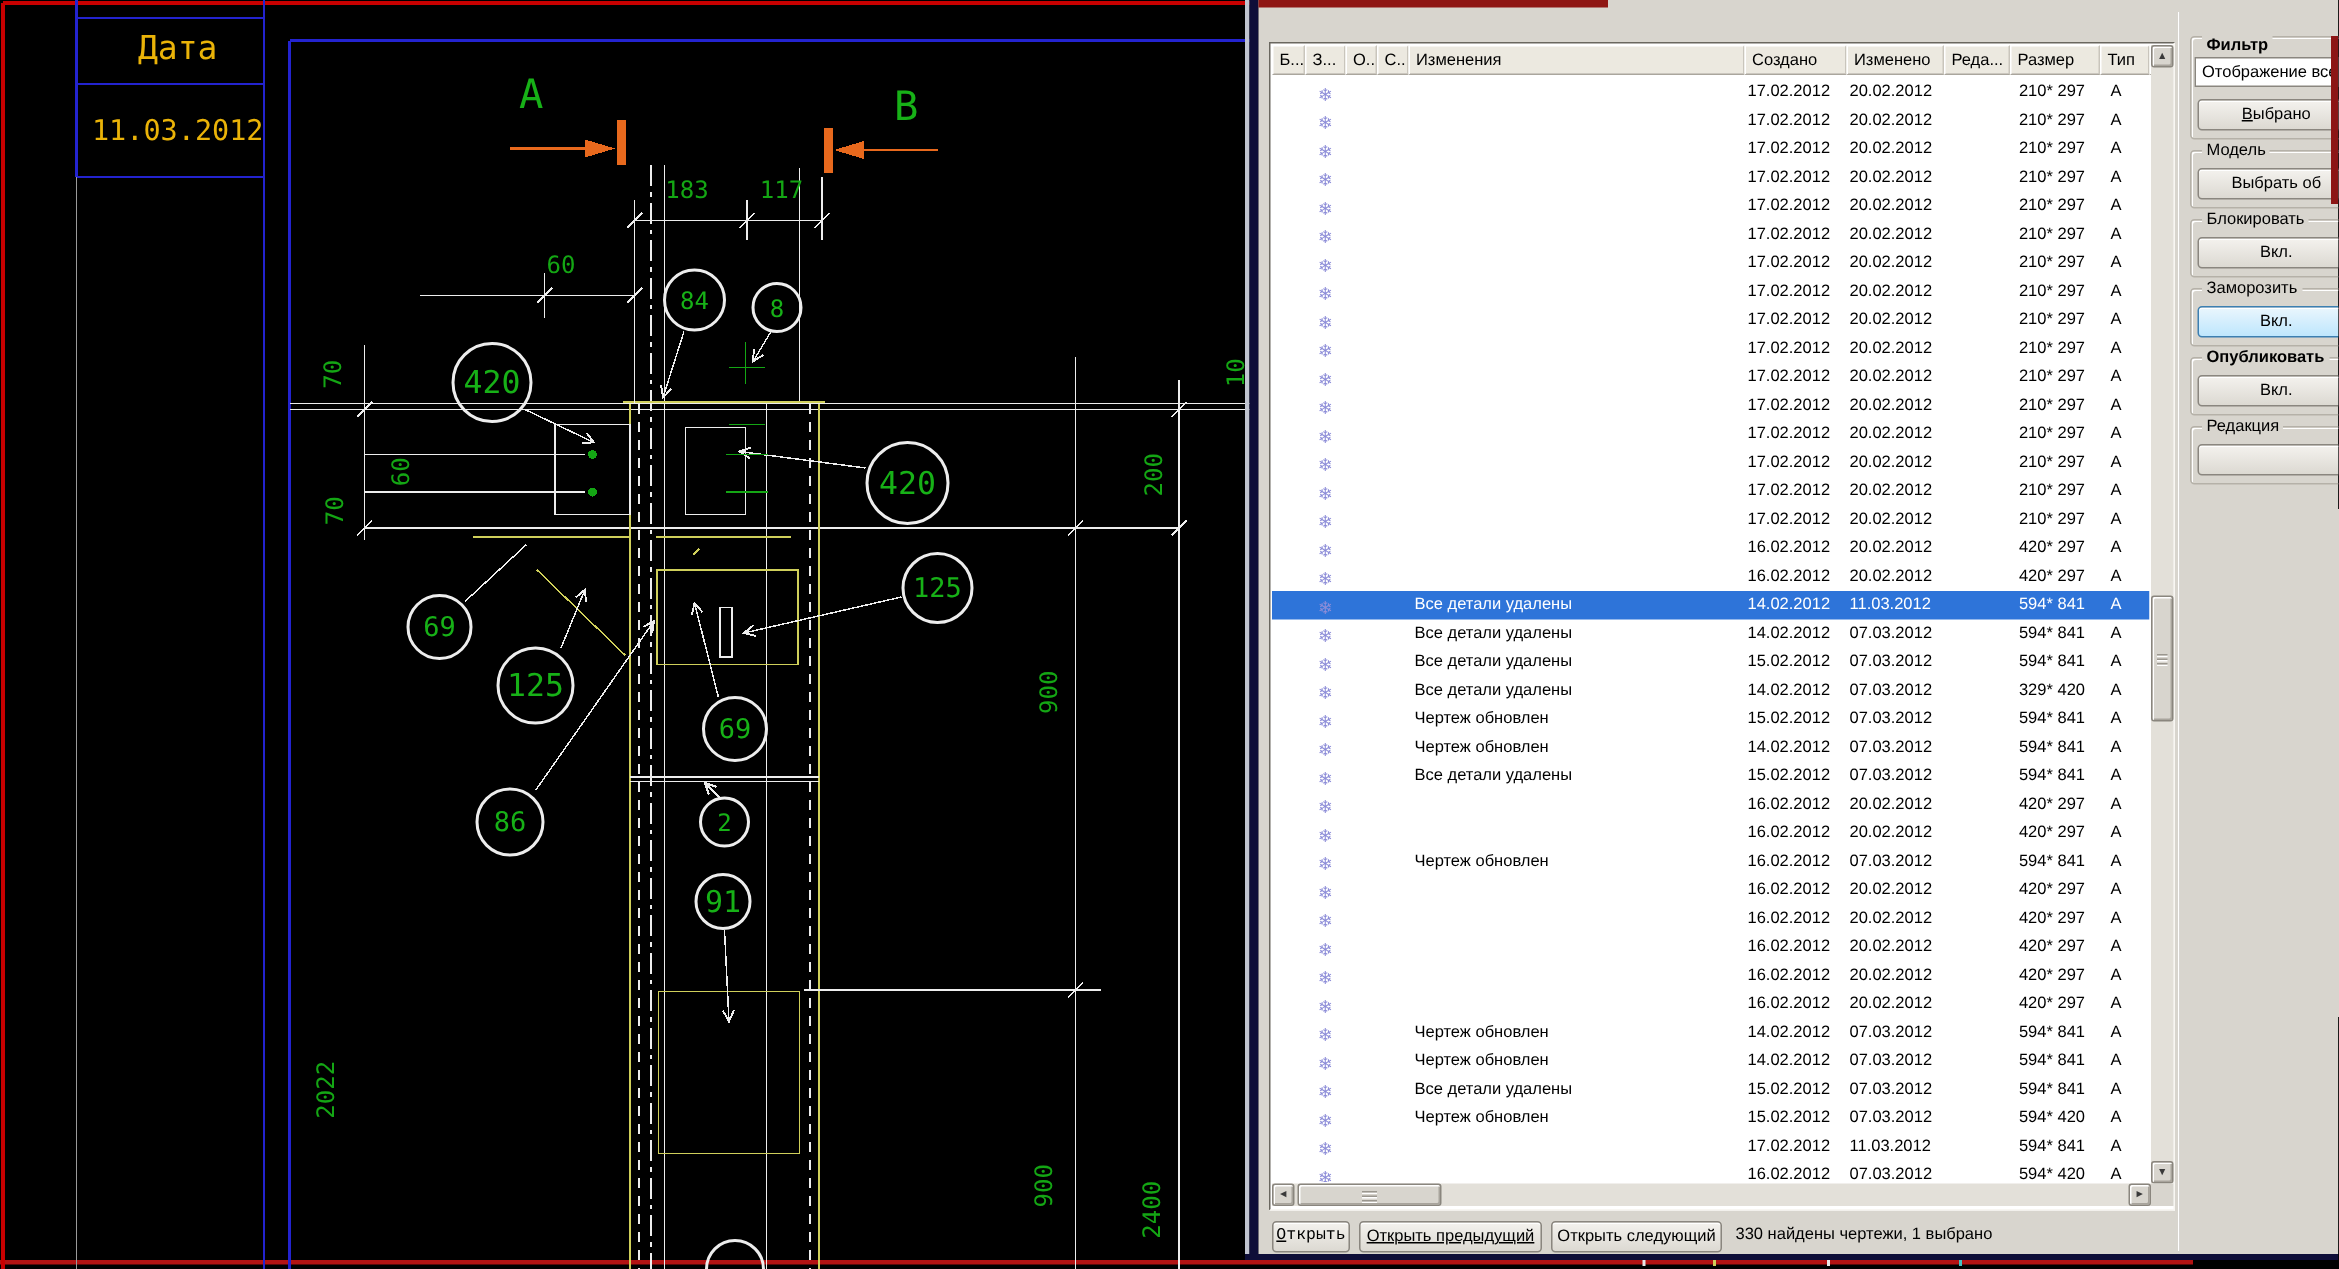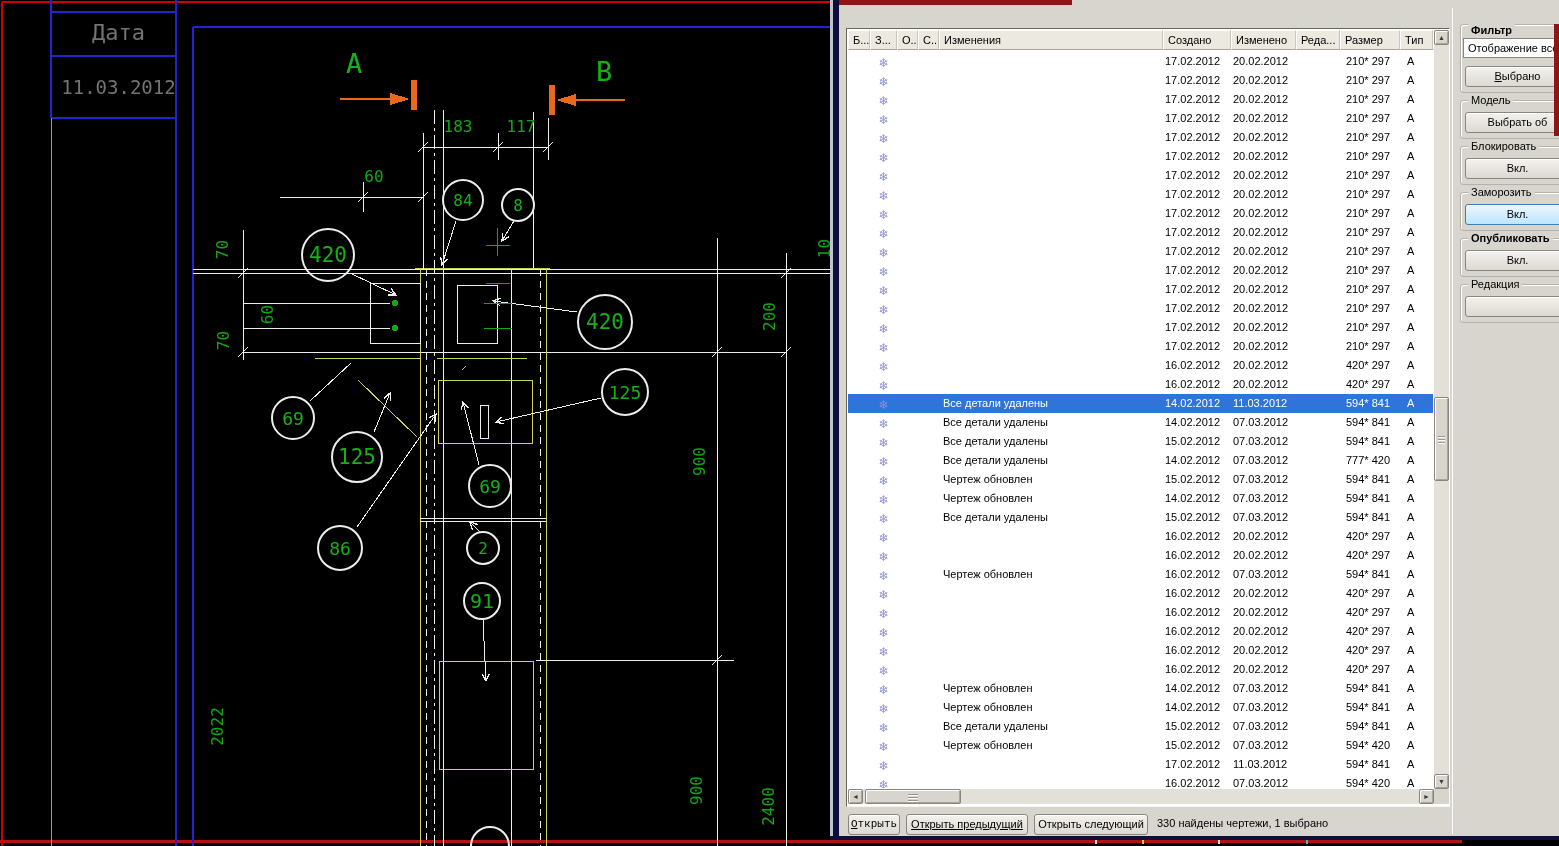--- a/index.html
+++ b/index.html
@@ -4,21 +4,21 @@
 <style>
   * { margin:0; padding:0; box-sizing:border-box; }
   html,body { width:1559px; height:846px; overflow:hidden; background:#000; }
   body { font-family:"Liberation Sans", sans-serif; position:relative; }
   #root { position:absolute; left:0; top:0; width:1559px; height:846px; overflow:hidden; background:#000; }
   .abs { position:absolute; }
 
   
   #cad { left:0; top:0; width:838px; height:846px; }
   #cad svg { position:absolute; left:0; top:0; }
-  .cad-text { position:absolute; color:#737373; font-family:"DejaVu Sans Mono", monospace; white-space:nowrap;padding-left:10px; }
+  .cad-text { position:absolute; color:#eab308; font-family:"DejaVu Sans Mono", monospace; white-space:nowrap;padding-left:10px; }
   .dim { position:absolute; color:#14a614; font-family:"DejaVu Sans Mono", monospace; font-size:16px;
          width:90px; text-align:center; white-space:nowrap; }
   .dim.v { transform:rotate(-90deg); }
   .balloon { position:absolute; border:2px solid #ededed; border-radius:50%;
              display:flex; align-items:center; justify-content:center;
              color:#17b117; font-family:"DejaVu Sans Mono", monospace; background:transparent; }
   .secmark { position:absolute; color:#17b117; font-family:"DejaVu Sans Mono", monospace; font-size:27px; }
 
   
   .red-strip { background:#b31313; }
@@ -469,21 +469,21 @@
         </div>
         <div class="trow" style="top: 401px;">
           <div class="tcell c-b"></div>
           <div class="tcell c-z"><span class="flake">❄</span></div>
           <div class="tcell c-o"></div>
           <div class="tcell c-s"></div>
           <div class="tcell c-chg">Все детали удалены</div>
           <div class="tcell c-cr">14.02.2012</div>
           <div class="tcell c-mod">07.03.2012</div>
           <div class="tcell c-red"></div>
-          <div class="tcell c-size">777* 420</div>
+          <div class="tcell c-size">329* 420</div>
           <div class="tcell c-type">A</div>
         </div>
         <div class="trow" style="top: 420px;">
           <div class="tcell c-b"></div>
           <div class="tcell c-z"><span class="flake">❄</span></div>
           <div class="tcell c-o"></div>
           <div class="tcell c-s"></div>
           <div class="tcell c-chg">Чертеж обновлен</div>
           <div class="tcell c-cr">15.02.2012</div>
           <div class="tcell c-mod">07.03.2012</div>

